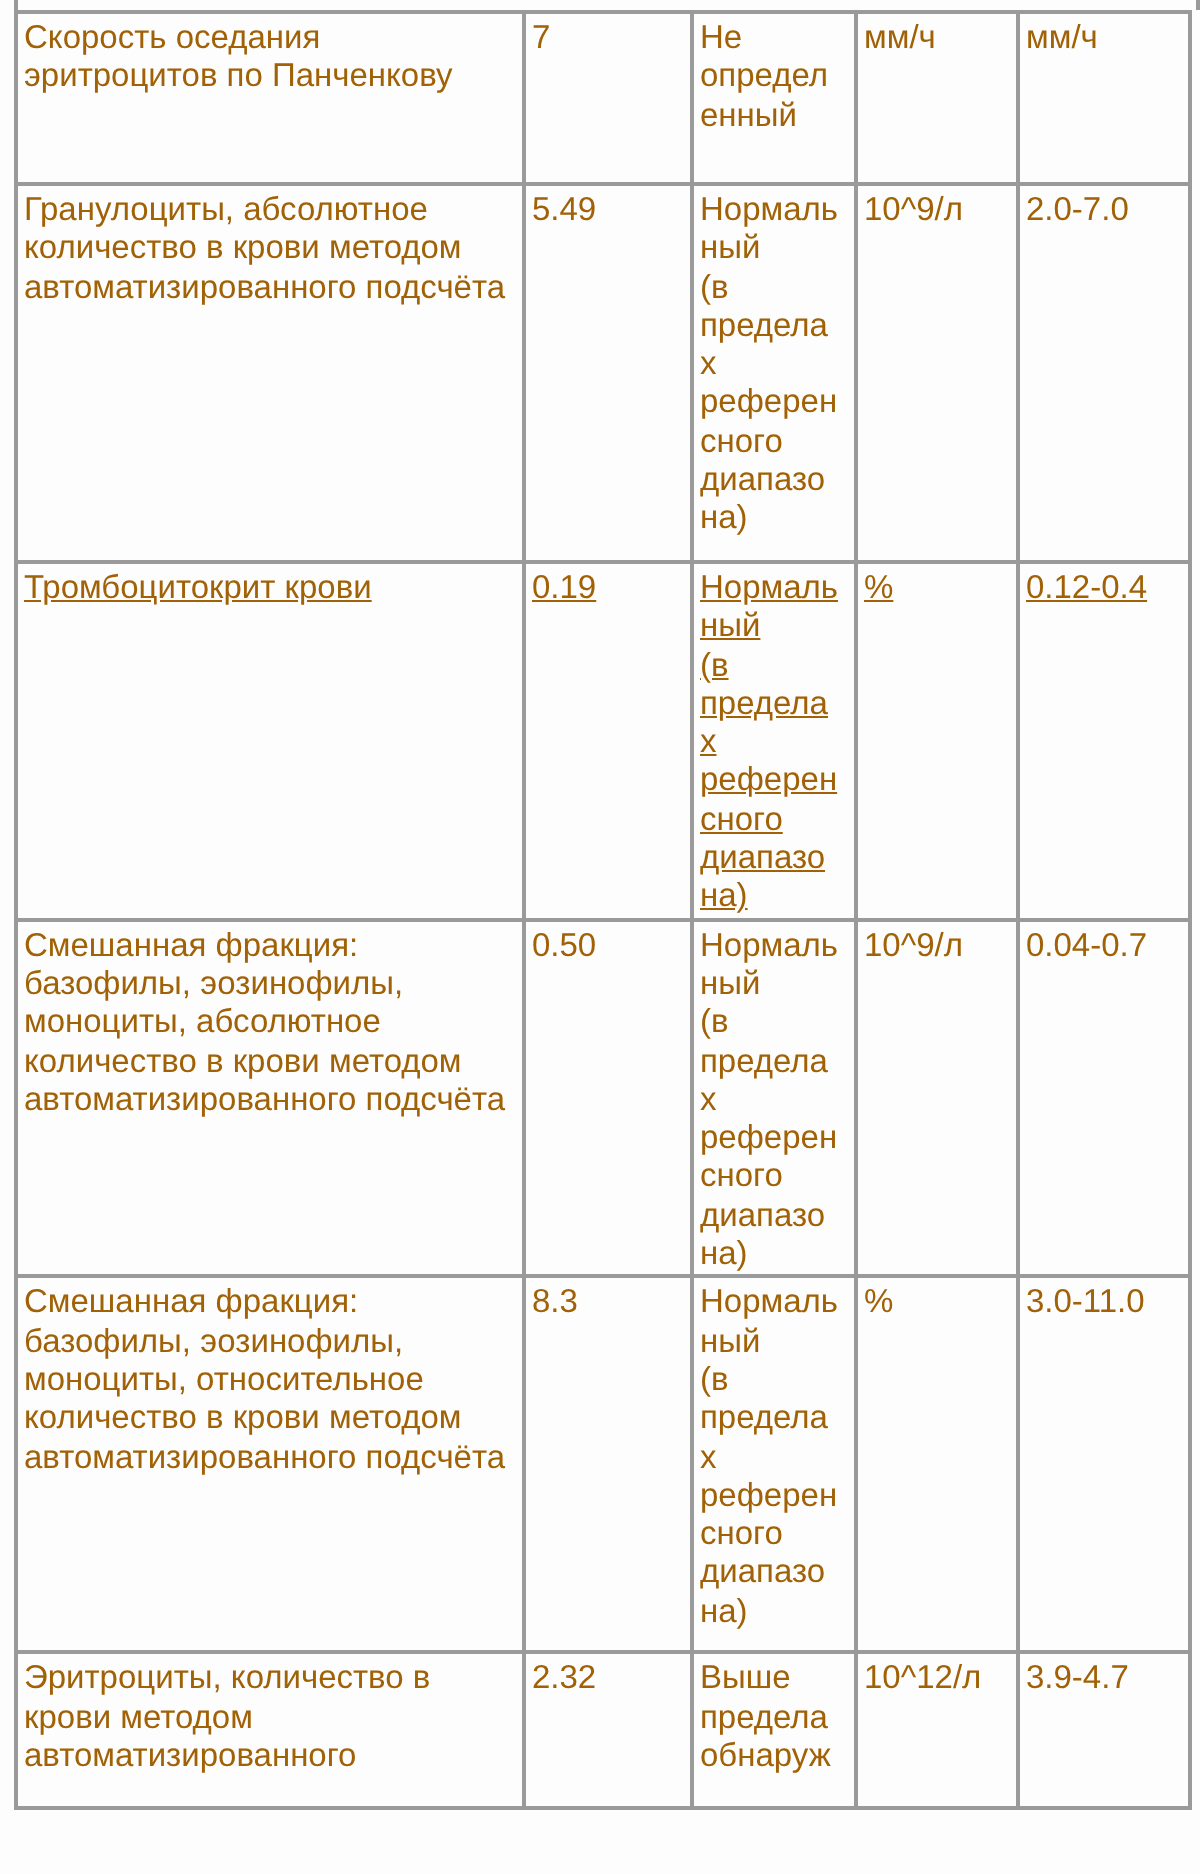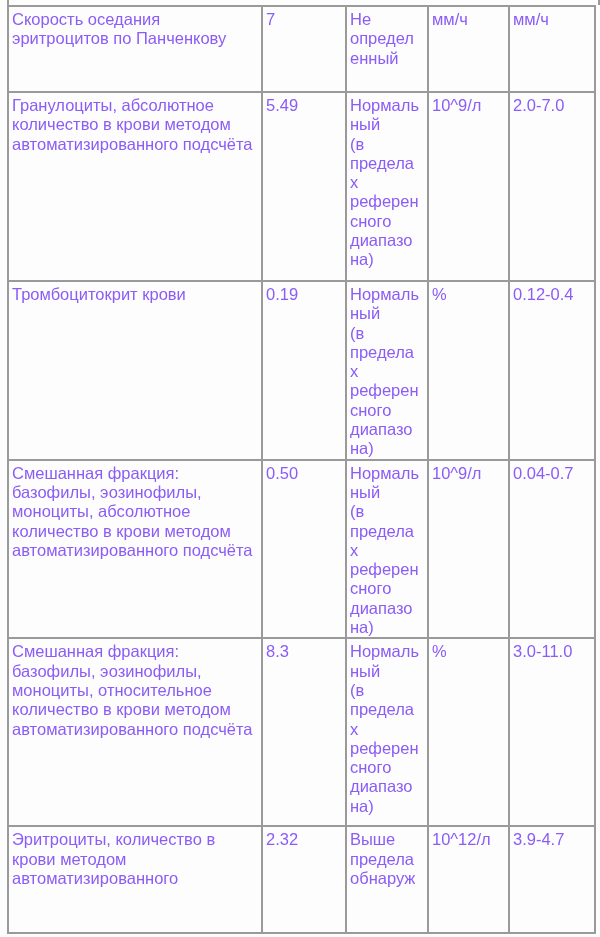--- a/index.html
+++ b/index.html
@@ -18,21 +18,21 @@
     }
     table.results {
       position: absolute;
       left: 7px;
       top: 5px;
       border-collapse: collapse;
       table-layout: fixed;
       font-family: "Liberation Sans", sans-serif;
       font-size: 16.5px;
       line-height: 19.3px;
-      color: #8b5cf6;
+      color: #a16207;
     }
     table.results td {
       border: 2px solid #9a9a9a;
       vertical-align: top;
       padding: 3px 3px 0 3px;
       overflow: hidden;
       word-wrap: break-word;
     }
     col.c-name { width: 254px; }
     col.c-value { width: 84px; }
@@ -68,42 +68,42 @@
         <td>мм/ч</td>
         <td>мм/ч</td>
       </tr>
       <tr style="height: 189px; margin-left: 40px;">
         <td>Гранулоциты, абсолютное количество в крови методом автоматизированного подсчёта</td>
         <td>5.49</td>
         <td class="status">Нормаль<br>ный<br>(в<br>предела<br>х<br>референ<br>сного<br>диапазо<br>на)</td>
         <td>10^9/л</td>
         <td>2.0-7.0</td>
       </tr>
-      <tr style="height: 143px;">
+      <tr style="height: 143px; text-decoration: underline;">
         <td>Тромбоцитокрит крови</td>
         <td>0.19</td>
         <td class="status">Нормаль<br>ный<br>(в<br>предела<br>х<br>референ<br>сного<br>диапазо<br>на)</td>
         <td>%</td>
         <td>0.12-0.4</td>
       </tr>
       <tr style="height: 137px;">
         <td>Смешанная фракция: базофилы, эозинофилы, моноциты, абсолютное количество в крови методом автоматизированного подсчёта</td>
         <td>0.50</td>
         <td class="status">Нормаль<br>ный<br>(в<br>предела<br>х<br>референ<br>сного<br>диапазо<br>на)</td>
         <td>10^9/л</td>
         <td>0.04-0.7</td>
       </tr>
       <tr style="height: 188px; border-radius: 26px;">
         <td>Смешанная фракция: базофилы, эозинофилы, моноциты, относительное количество в крови методом автоматизированного подсчёта</td>
         <td>8.3</td>
         <td class="status">Нормаль<br>ный<br>(в<br>предела<br>х<br>референ<br>сного<br>диапазо<br>на)</td>
         <td>%</td>
         <td>3.0-11.0</td>
       </tr>
-      <tr style="height: 107px;">
+      <tr style="height: 78px;">
         <td>Эритроциты, количество в крови методом автоматизированного</td>
         <td>2.32</td>
         <td class="status">Выше<br>предела<br>обнаруж</td>
         <td>10^12/л</td>
         <td>3.9-4.7</td>
       </tr>
     </tbody>
   </table>
 </div>
 

